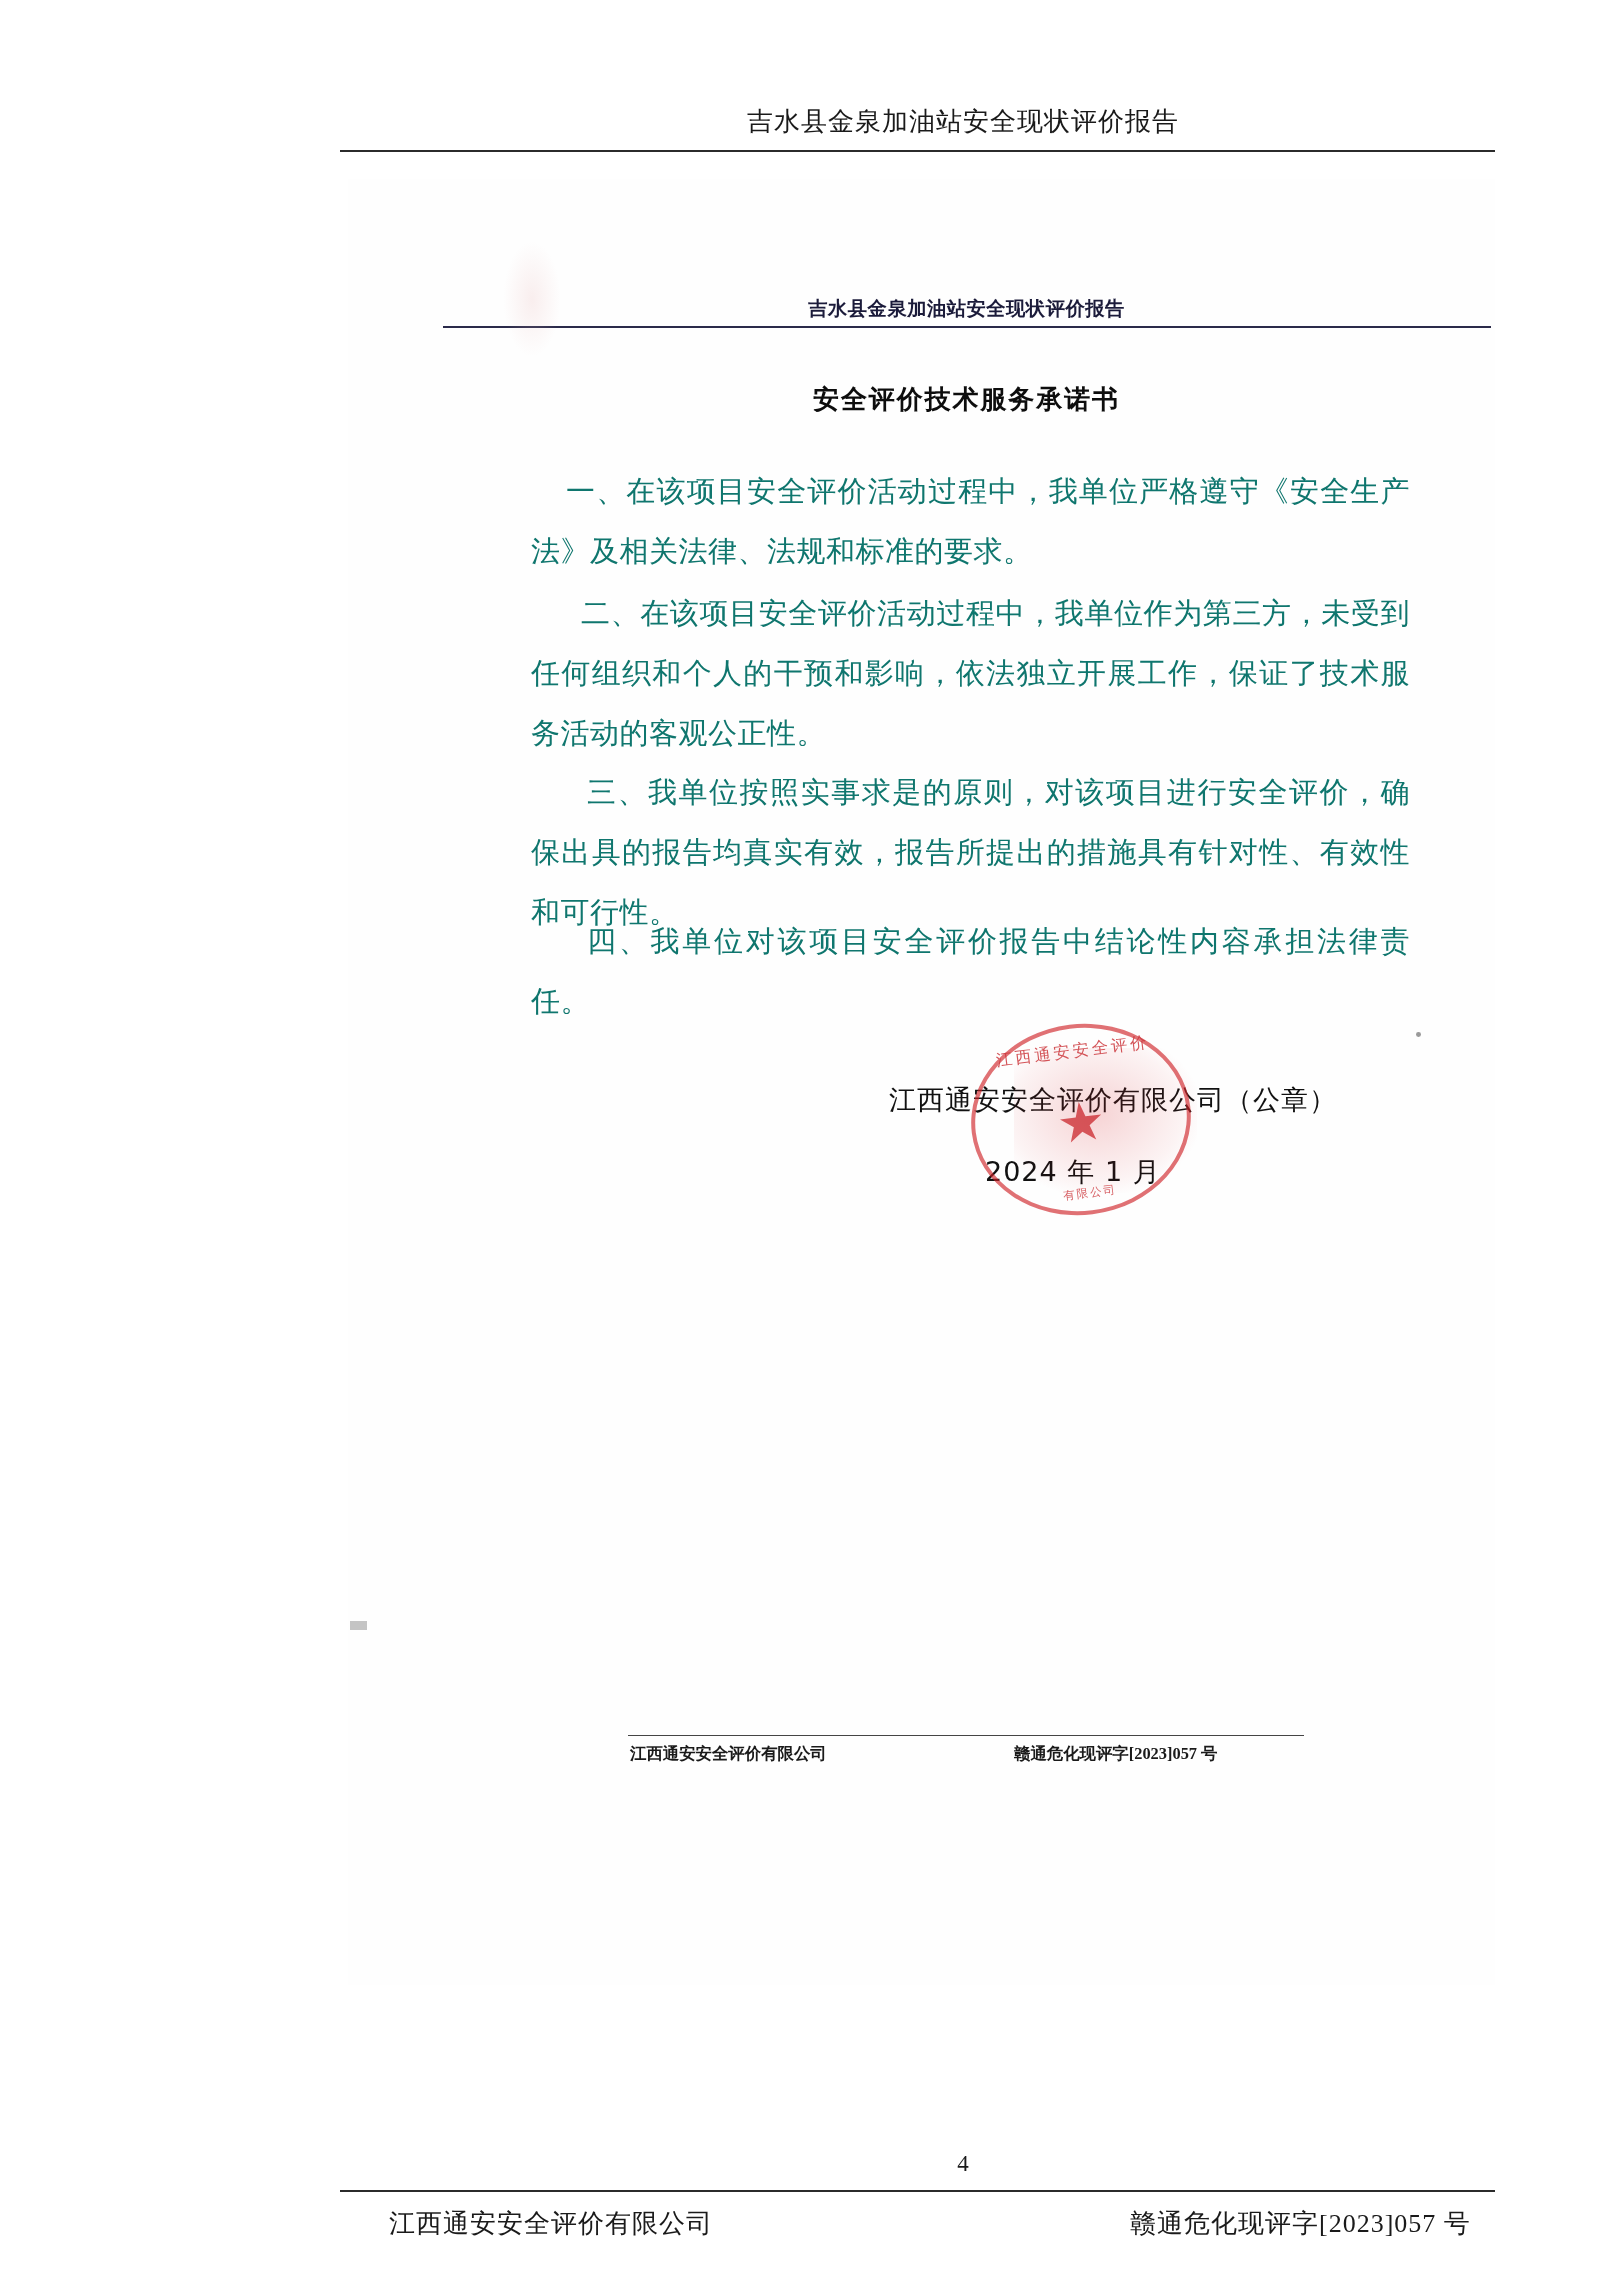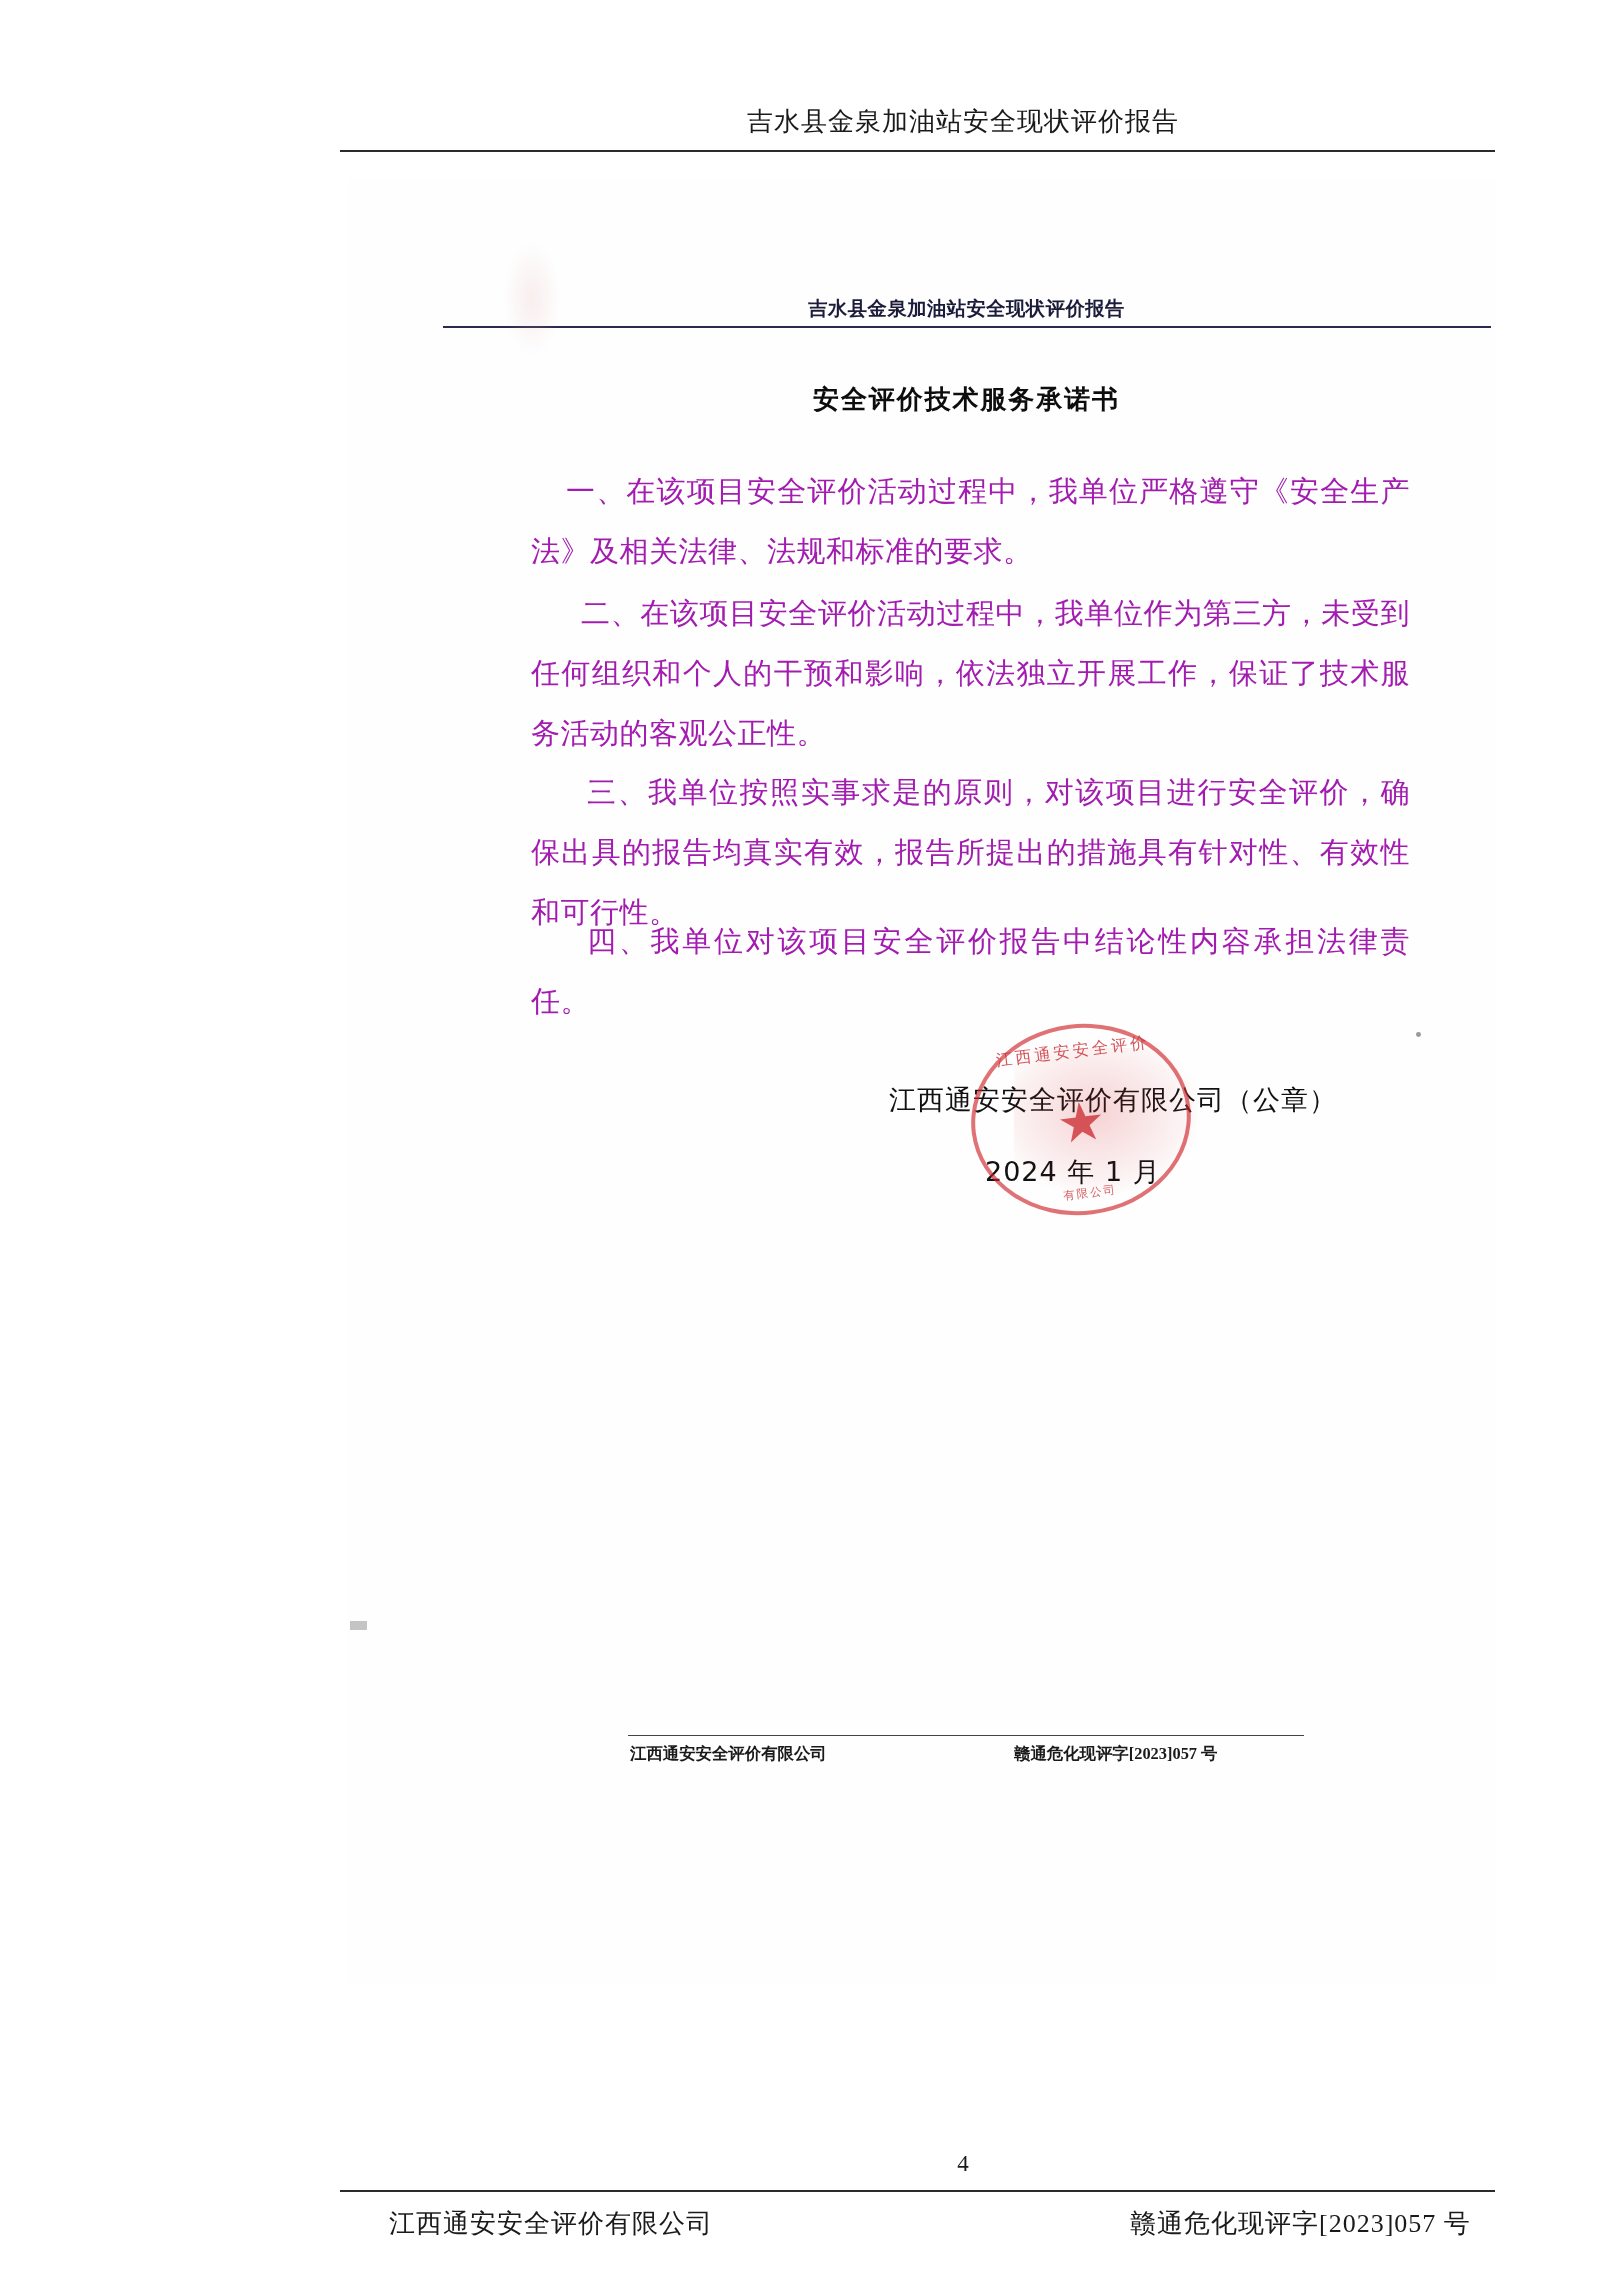--- a/index.html
+++ b/index.html
@@ -83,21 +83,21 @@
     font-family: "DejaVu Sans", sans-serif;
   }
 
   .body-text {
     position: absolute;
     left: 183px;
     width: 879px;
     font-size: 29px;
     line-height: 60px;
     text-align: justify;
-    color: #a21caf;
+    color: #0f766e;
     font-family: "DejaVu Sans", sans-serif;
     letter-spacing: 0.5px;
   }
   .p1 { top: 282px; text-indent: 35px; }
   .p2 { top: 404px; text-indent: 50px; }
   .p3 { top: 583px; text-indent: 56px; }
   .p4 { top: 732px; text-indent: 56px; }
 
   
   .sign-company {

